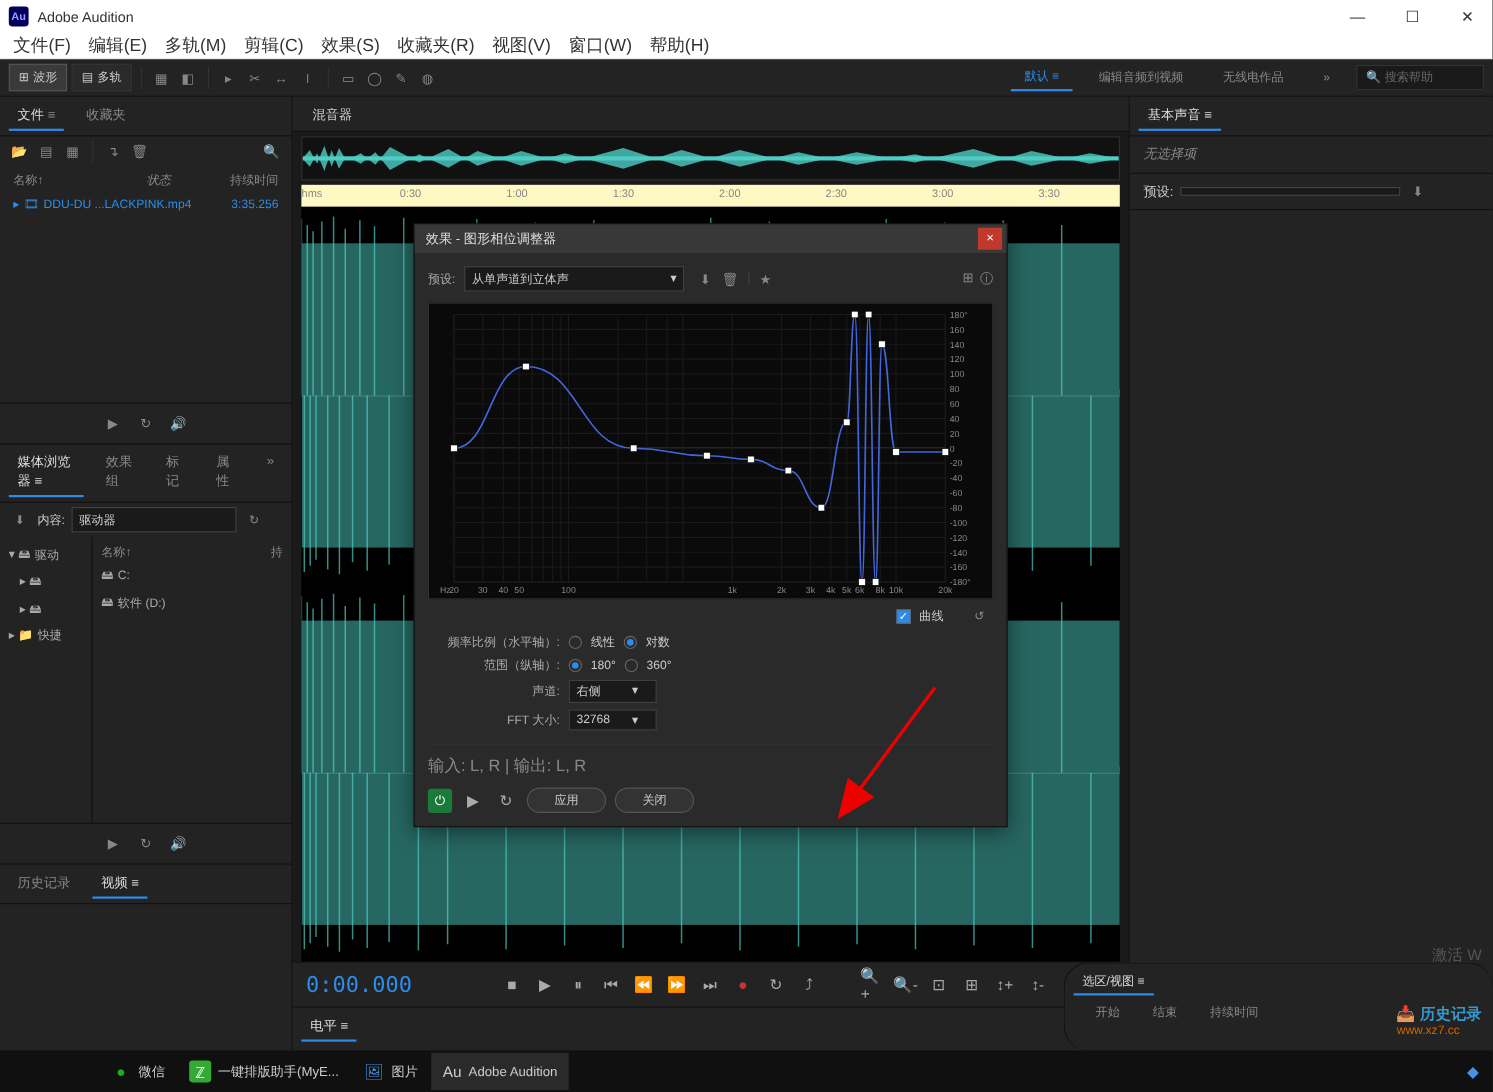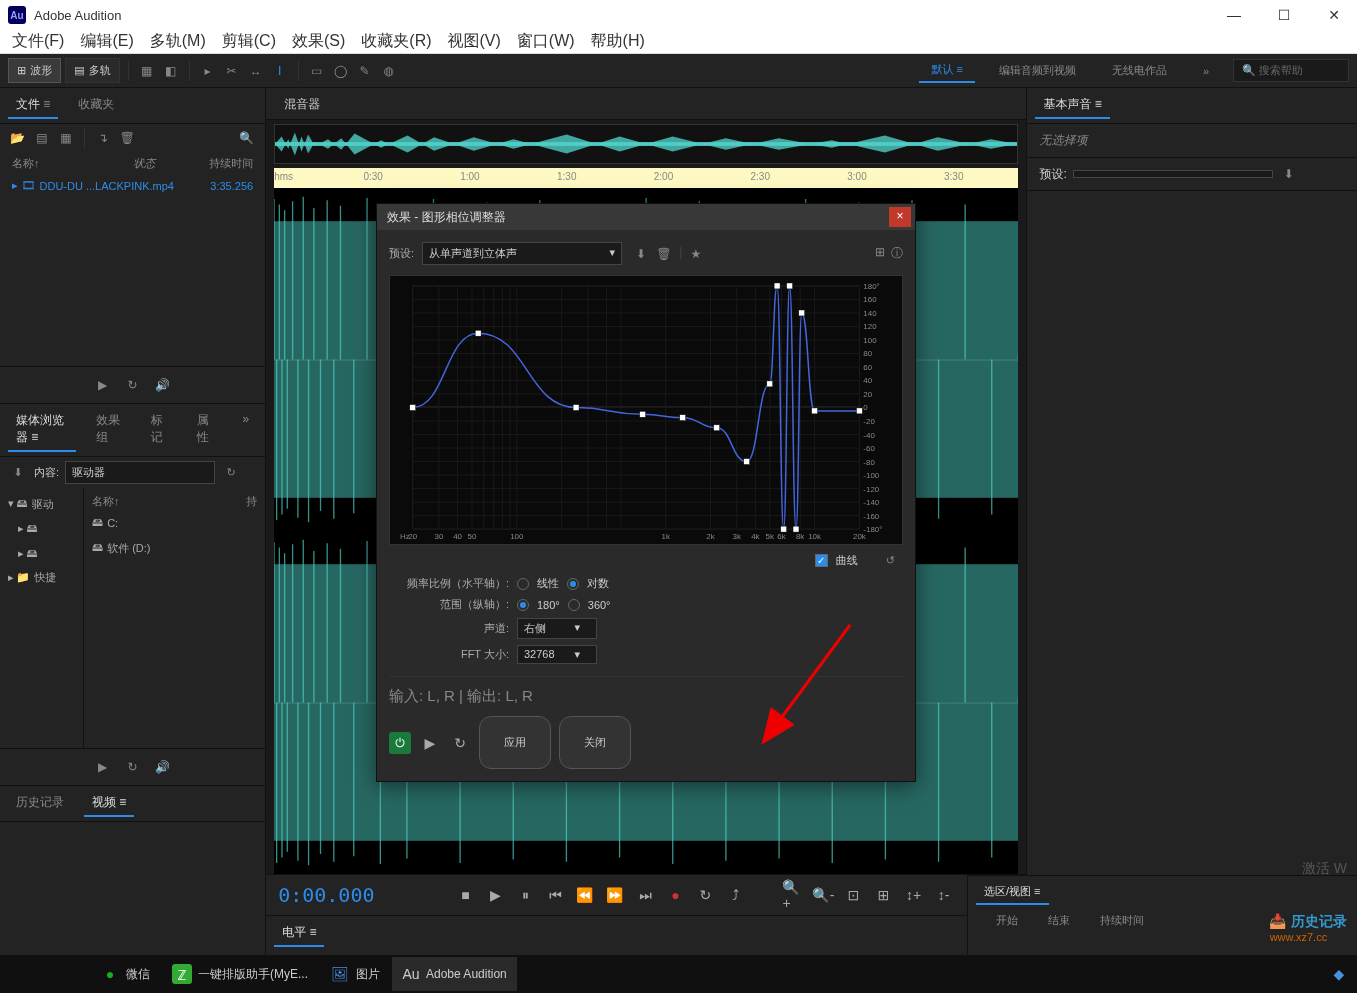--- a/index.html
+++ b/index.html
@@ -108,37 +108,37 @@
 
 .option-row { display: flex; align-items: center; gap: 8px; font-size: 11px; margin-bottom: 6px; }
 .option-label { width: 120px; text-align: right; color: #aaa; }
 .radio { width: 12px; height: 12px; border: 1px solid #666; border-radius: 50%; display: inline-flex; align-items: center; justify-content: center; }
 .radio.checked::after { content: ''; width: 6px; height: 6px; background: #2d8ceb; border-radius: 50%; }
 .small-select { background: #1a1a1a; border: 1px solid #444; padding: 2px 16px 2px 6px; color: #ccc; font-size: 11px; width: 80px; }
 
 .io-row { font-size: 15px; color: #888; margin-top: 12px; padding-top:10px; border-top:1px solid #333; }
 .dialog-buttons { display: flex; align-items: center; margin-top: 10px; gap: 8px; }
 .power-btn { width: 22px; height: 22px; background: #1a7a3a; border-radius: 3px; display: flex; align-items: center; justify-content: center; color: #fff; cursor: pointer; font-size:12px; }
-.dlg-btn { padding: 18px 24px; background: #333; border: 1px solid #555; border-radius: 12px; color: #ccc; cursor: pointer; font-size: 11px; }
+.dlg-btn { padding: 3px 24px; background: #333; border: 1px solid #555; border-radius: 12px; color: #ccc; cursor: pointer; font-size: 11px; }
 .dlg-btn:first-of-type { margin-left: auto; }
 
 
 .red-arrow { position: absolute; pointer-events: none; z-index: 200; }
 
 
 .taskbar { position: absolute; bottom: 0; left: 0; right: 0; height: 38px; background: #101010; display: flex; align-items: center; padding: 0 8px; gap: 2px; }
 .task-item { display: flex; align-items: center; gap: 6px; padding: 4px 10px; color: #ccc; font-size: 12px; cursor: pointer; height:34px; }
 .task-item.active { background: #2a2a2a; }
 .task-icon { width: 20px; height: 20px; display: flex; align-items: center; justify-content: center; font-size: 14px; }
 
 .watermark { position: absolute; right: 10px; bottom: 100px; color: #555; font-size: 14px; text-align:right; }
 .watermark .sub { font-size:11px; }
 
 
-.selview { position:absolute; right:0; bottom:38px; width:390px; height:80px; background:#232323; border-top:1px solid #111; border-left:1px solid #111; padding:4px 8px; font-size:11px; }
+.selview { position:absolute; right:0; bottom:38px; width:390px; height:80px; background:#232323; border-top:1px solid #111; border-left:1px solid #111; padding:4px 8px; font-size:11px;border-radius:22px; }
 .selview-tabs { display:flex; gap:8px; padding-bottom:4px; }
 .selview-cols { display:flex; gap:30px; color:#888; padding:4px 20px; }
 
 .site-logo { position:absolute; right:10px; bottom:50px; color:#2a8; font-size:11px; z-index:50;}
 </style>
 </head>
 <body>
 
 <div class="titlebar">
   <div class="au-logo">Au</div>

